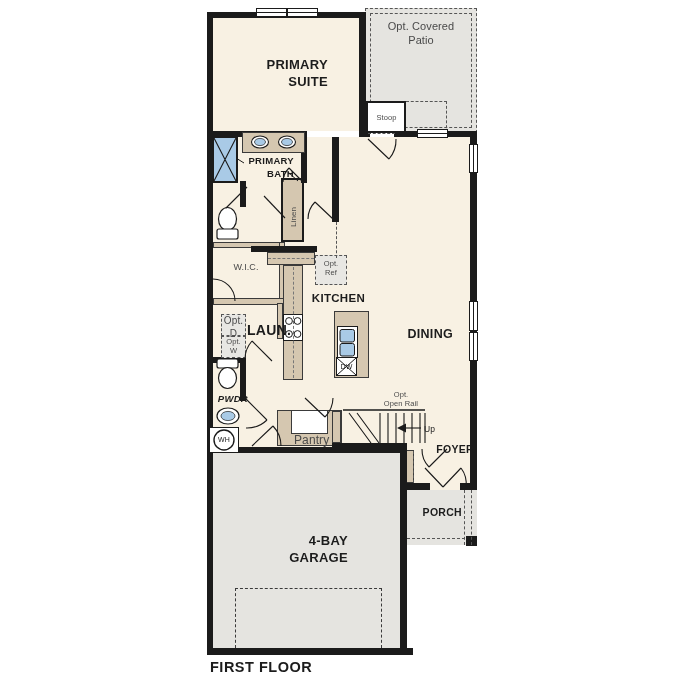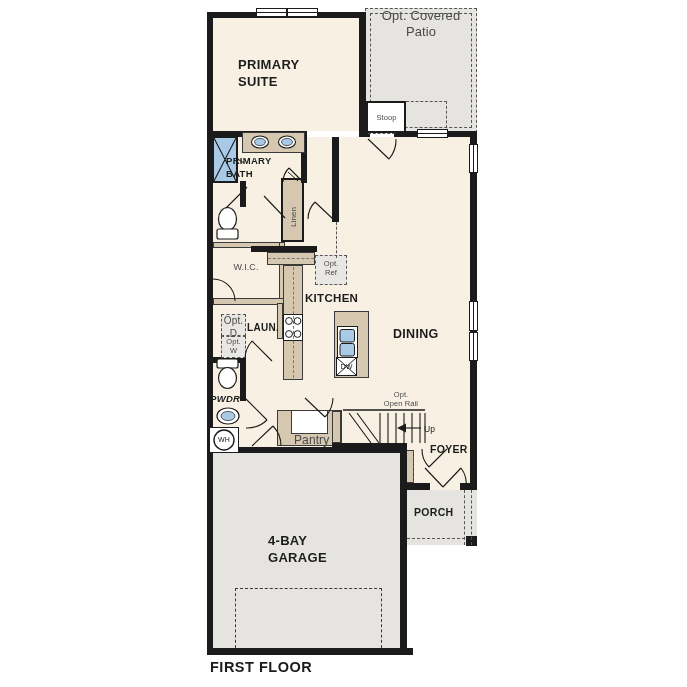--- a/index.html
+++ b/index.html
@@ -17,21 +17,21 @@
   .winh{z-index:7;border:1px solid var(--wall);
         background:linear-gradient(to bottom,#fff 0 40%,var(--wall) 40% 60%,#fff 60% 100%);}
   .winv{z-index:7;border:1px solid var(--wall);
         background:linear-gradient(to right,#fff 0 40%,var(--wall) 40% 60%,#fff 60% 100%);}
   .fix{background:#fff;border:1.2px solid var(--wall);z-index:6;}
   .optbox{background:#e8e7e3;border:1px dashed var(--dash);z-index:6;}
   .dashv{border-left:1.2px dashed var(--dash);z-index:6;}
   .dashh{border-top:1.2px dashed var(--dash);z-index:6;}
   .dashbox{border:1.5px dashed var(--dash);z-index:3;}
   .lbl{position:absolute;z-index:9;font-weight:bold;color:var(--label);
-       text-align:left;line-height:1.32;letter-spacing:.3px;}
+       text-align:right;line-height:1.32;letter-spacing:.3px;}
   .sm{position:absolute;z-index:9;font-weight:normal;color:var(--smlabel);
       text-align:center;line-height:1.25;letter-spacing:.1px;}
   svg.overlay{position:absolute;left:0;top:0;z-index:8;}
 </style>
 </head>
 <body>
 
 <div class="plan">
 
   <div class="abs cream" style="left:213px;top:18px;width:146px;height:113px;"></div>
@@ -173,31 +173,31 @@
       <path d="M443,487 L425,468 M443,487 L461,468 M461,468 A26,26 0 0 1 466,487"></path>
     </g>
 
     <g stroke="#1b1b1b" stroke-width="1" fill="none">
       <path d="M244,163 L236,158"></path>
       <path d="M288,172 L298,181"></path>
     </g>
   </svg>
 
   <div class="lbl" style="left:238px;top:56px;width:90px;font-size:13px;">PRIMARY SUITE</div>
-  <div class="sm" style="left:377px;top:8px;width:88px;font-size:13px;">Opt. Covered Patio</div>
+  <div class="sm" style="left:377px;top:20px;width:88px;font-size:11px;">Opt. Covered Patio</div>
   <div class="sm" style="left:368px;top:113px;width:37px;font-size:7.5px;">Stoop</div>
   <div class="lbl" style="left:226px;top:155px;width:68px;font-size:9.5px;">PRIMARY BATH</div>
   <div class="sm" style="left:270px;top:211px;width:49px;height:12px;font-size:8px;transform:rotate(-90deg);">Linen</div>
   <div class="sm" style="left:222px;top:262px;width:48px;font-size:9px;">W.I.C.</div>
   <div class="sm" style="left:318px;top:259px;width:26px;font-size:7.5px;z-index:9;">Opt. Ref</div>
   <div class="lbl" style="left:305px;top:291px;width:60px;font-size:11.5px;">KITCHEN</div>
   <div class="lbl" style="left:393px;top:326px;width:60px;font-size:12.5px;">DINING</div>
   <div class="sm" style="left:222px;top:315px;width:23px;font-size:10px;z-index:9;">Opt. D</div>
   <div class="sm" style="left:222px;top:337px;width:23px;font-size:7.5px;z-index:9;">Opt. W</div>
-  <div class="lbl" style="left:247px;top:321px;width:34px;font-size:10px;">LAUN.</div>
+  <div class="lbl" style="left:247px;top:321px;width:34px;font-size:14px;">LAUN.</div>
   <div class="lbl" style="left:210px;top:393px;width:38px;font-size:9.5px;font-style:italic;">PWDR</div>
   <div class="sm" style="left:212px;top:436px;width:24px;font-size:7px;color:#222;z-index:9;">WH</div>
   <div class="sm" style="left:336px;top:363px;width:21px;font-size:7px;color:#222;z-index:9;">DW</div>
   <div class="sm" style="left:294px;top:433px;width:32px;font-size:12px;z-index:9;">Pantry</div>
   <div class="sm" style="left:375px;top:390px;width:52px;font-size:7.5px;">Opt.</div>
   <div class="sm" style="left:375px;top:399px;width:52px;font-size:7.5px;">Open Rail</div>
   <div class="sm" style="left:424px;top:424px;width:18px;font-size:8.5px;color:#222;text-align:left;">Up</div>
   <div class="lbl" style="left:430px;top:443px;width:44px;font-size:10.5px;">FOYER</div>
   <div class="lbl" style="left:414px;top:506px;width:48px;font-size:10.5px;">PORCH</div>
   <div class="lbl" style="left:268px;top:532px;width:80px;font-size:13px;">4-BAY GARAGE</div>

